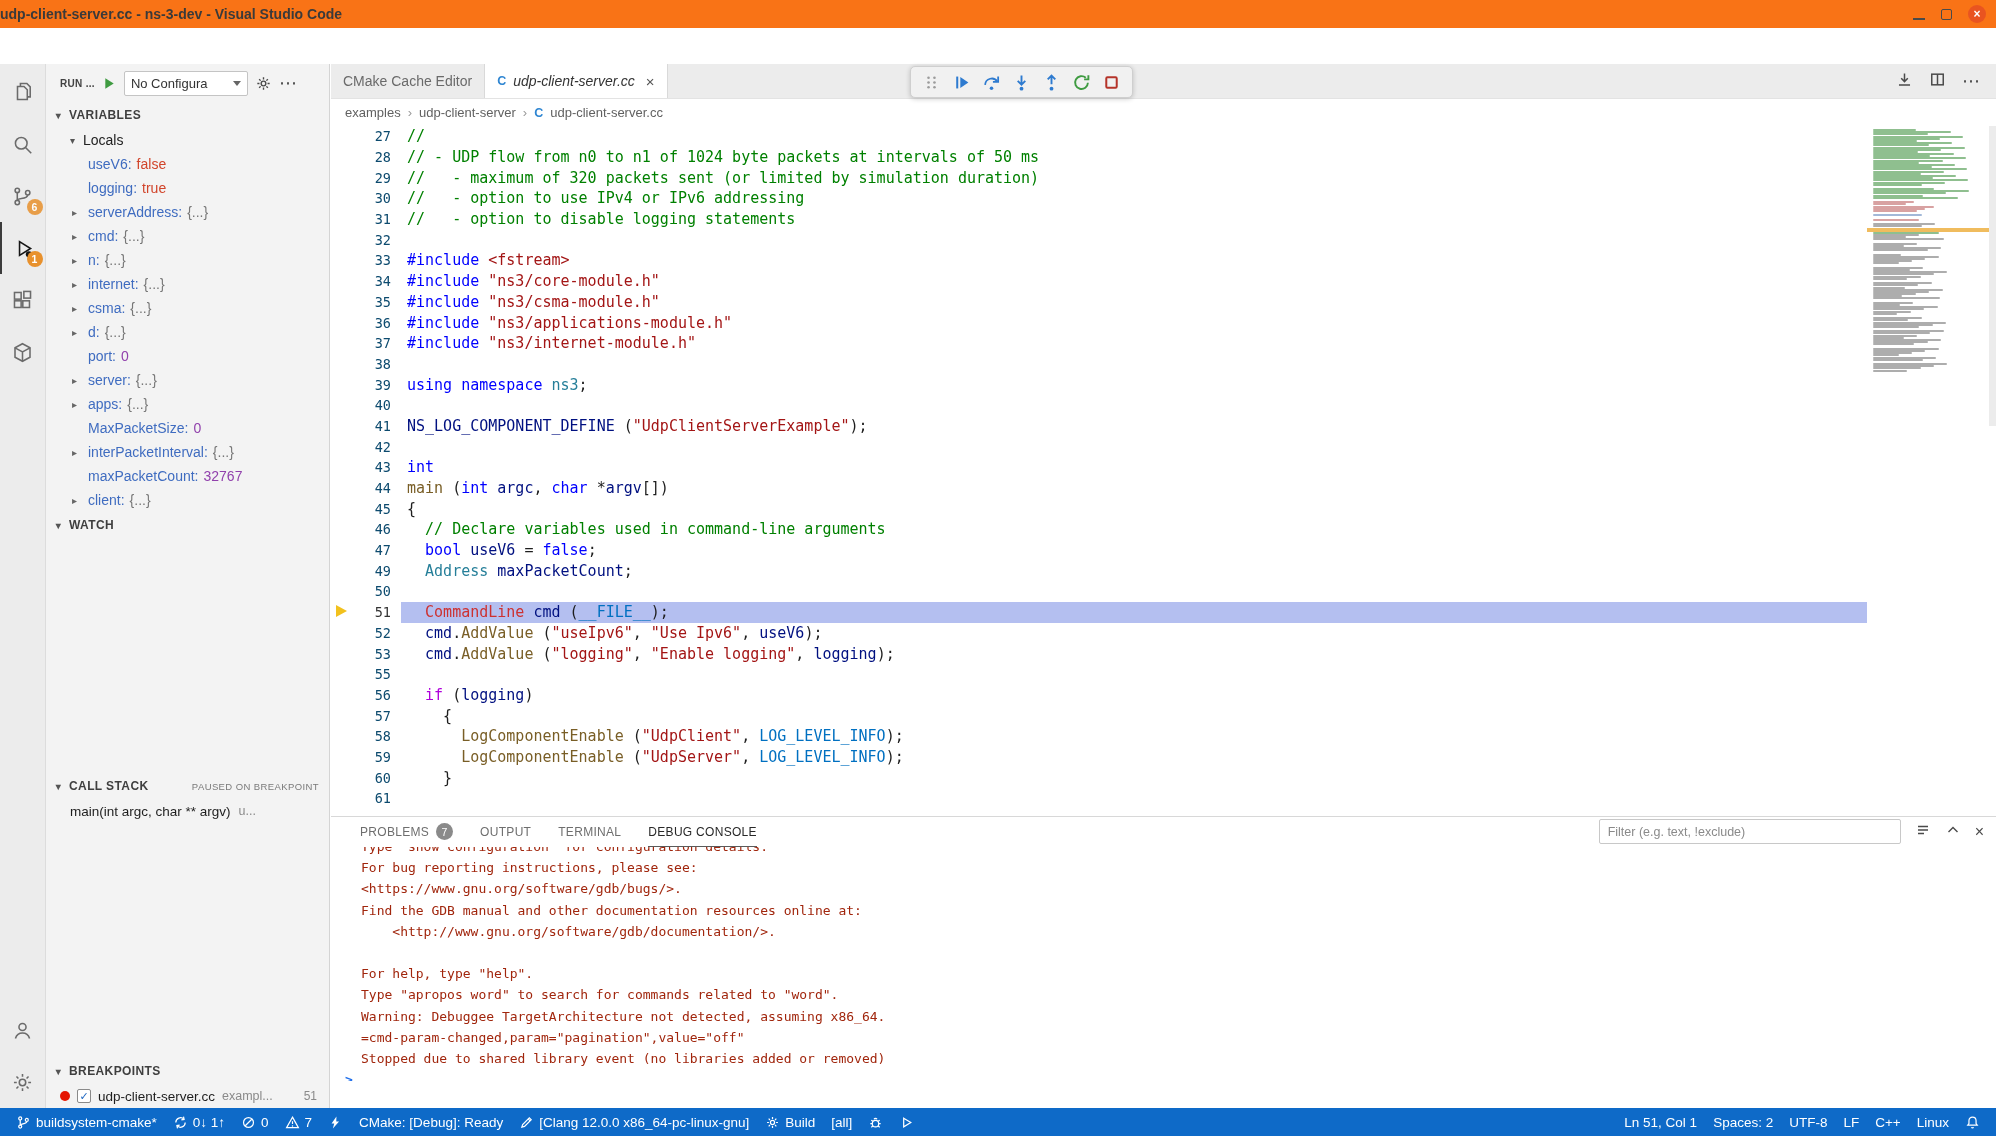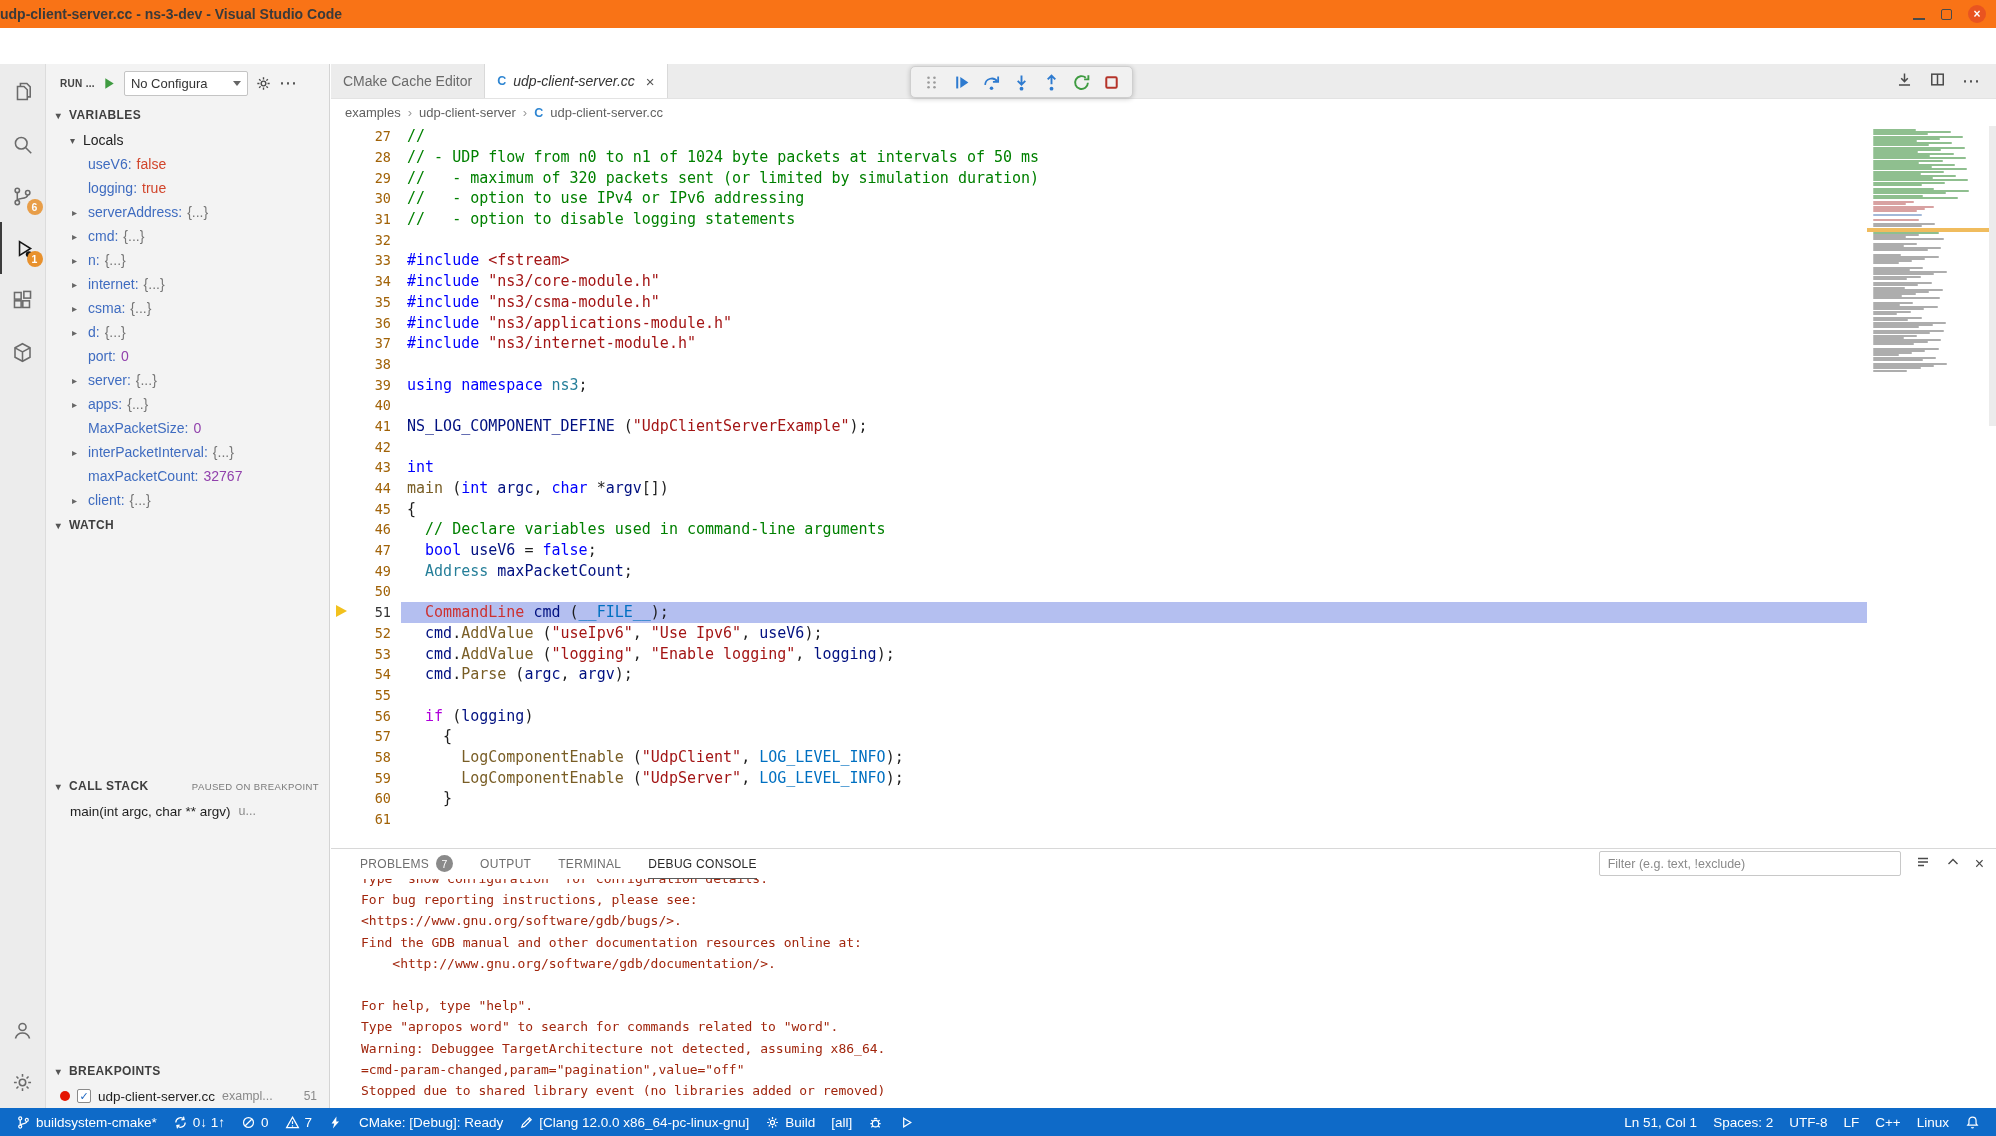--- a/index.html
+++ b/index.html
@@ -76,21 +76,21 @@
   .tab-close{color:#555;font-size:15px;margin-left:4px}
   .editor-actions{margin-left:auto;display:flex;align-items:center;gap:16px;padding-right:16px;color:#4a4a4a}
   .editor-actions svg{width:17px;height:17px;fill:none;stroke:currentColor;stroke-width:1.4}
   .breadcrumbs{height:27px;display:flex;align-items:center;padding-left:14px;font-size:13px;color:#616161;gap:7px;background:#fff}
   .bc-sep{color:#9a9a9a}
 
   .code-area{position:absolute;top:62px;left:0;right:0;bottom:0;overflow:hidden;background:#fff;
              font-family:"DejaVu Sans Mono",monospace;font-size:15px}
   .code-line{height:20.7px;display:flex;align-items:center;position:relative}
   .glyph{width:26px;flex:none;position:relative;height:100%}
-  .lnum{width:34px;flex:none;text-align:right;color:#a16207;font-size:13.5px;font-family:"DejaVu Sans Mono",monospace}
+  .lnum{width:34px;flex:none;text-align:right;color:#0c4a6e;font-size:13.5px;font-family:"DejaVu Sans Mono",monospace}
   .current .lnum{color:#333}
   .ltext{padding-left:16px;white-space:pre;position:relative;z-index:1}
   .hl{position:absolute;left:70px;right:129px;top:0;bottom:0;background:var(--debug-line,#b4bff0)}
   .cur-arrow{position:absolute;left:5px;top:3.5px;width:0;height:0;border-left:11px solid #f2c11d;
              border-top:6.8px solid transparent;border-bottom:6.8px solid transparent}
   .tk-c{color:var(--tok-c,#008000)} .tk-k{color:var(--tok-k,#0000ff)} .tk-s{color:var(--tok-s,#a31515)}
   .tk-t{color:var(--tok-t,#267f99)} .tk-f{color:var(--tok-f,#795e26)} .tk-v{color:var(--tok-v,#001080)}
   .tk-m{color:var(--tok-m,#001080)} .tk-e{color:var(--tok-e,#0070c1)} .tk-p{color:var(--tok-p,#af00db)}
   .tk-x{color:var(--tok-x,#cd3131)} .tk-n{color:var(--tok-n,#1e1e1e)}
 
@@ -100,21 +100,21 @@
   .scrollbar-v{position:absolute;right:0;top:0;width:7px;height:300px;background:rgba(120,120,120,.14)}
 
   
   .debug-toolbar{position:absolute;left:910px;top:66px;height:32px;display:flex;align-items:center;gap:5px;
                  padding:0 8px;background:#f1f1f1;border:1px solid #cfcfcf;border-radius:5px;
                  box-shadow:0 1px 5px rgba(0,0,0,.2);z-index:6}
   .dbg-btn{width:25px;height:25px;display:flex;align-items:center;justify-content:center}
   .dbg-btn svg{width:19px;height:19px}
 
   
-  .panel{position:absolute;left:331px;right:0;top:848px;height:265px;background:#fff;border-top:1px solid #d8d8d8}
+  .panel{position:absolute;left:331px;right:0;top:816px;height:265px;background:#fff;border-top:1px solid #d8d8d8}
   .panel-header{height:30px;display:flex;align-items:center;padding-left:29px;position:relative}
   .ptab{margin-right:27px;font-size:12px;color:#6e6e6e;letter-spacing:.3px;height:100%;display:flex;
         align-items:center;gap:7px;border-bottom:1.5px solid transparent;white-space:nowrap}
   .ptab.active{color:#282828;border-bottom-color:#5a5a5a}
   .pbadge{background:#8a8a8a;color:#fff;border-radius:9px;min-width:17px;height:17px;font-size:10.5px;
           display:flex;align-items:center;justify-content:center;padding:0 4px}
   .panel-right{position:absolute;right:12px;top:2px;display:flex;align-items:center;gap:14px;color:#4a4a4a}
   .filter{width:302px;height:25px;border:1px solid #c8c8c8;border-radius:2px;font-size:12.5px;padding:0 8px;
           color:#333;background:#fff;outline:none;font-family:"Liberation Sans",sans-serif}
   .filter::placeholder{color:#8a8a8a}
@@ -500,25 +500,20 @@
           </div>
           <div class="code-line">
             <div class="glyph"></div>
             <div class="lnum">52</div>
             <div class="ltext"><span class="tk-n">  </span><span class="tk-v">cmd</span><span class="tk-n">.</span><span class="tk-f">AddValue</span><span class="tk-n"> (</span><span class="tk-s">"useIpv6"</span><span class="tk-n">, </span><span class="tk-s">"Use Ipv6"</span><span class="tk-n">, </span><span class="tk-v">useV6</span><span class="tk-n">);</span></div>
           </div>
           <div class="code-line">
             <div class="glyph"></div>
             <div class="lnum">53</div>
             <div class="ltext"><span class="tk-n">  </span><span class="tk-v">cmd</span><span class="tk-n">.</span><span class="tk-f">AddValue</span><span class="tk-n"> (</span><span class="tk-s">"logging"</span><span class="tk-n">, </span><span class="tk-s">"Enable logging"</span><span class="tk-n">, </span><span class="tk-v">logging</span><span class="tk-n">);</span></div>
-          </div>
-          <div class="code-line">
-            <div class="glyph"></div>
-            <div class="lnum">54</div>
-            <div class="ltext"><span class="tk-n">  </span><span class="tk-v">cmd</span><span class="tk-n">.</span><span class="tk-f">Parse</span><span class="tk-n"> (</span><span class="tk-v">argc</span><span class="tk-n">, </span><span class="tk-v">argv</span><span class="tk-n">);</span></div>
           </div>
           <div class="code-line">
             <div class="glyph"></div>
             <div class="lnum">55</div>
             <div class="ltext"></div>
           </div>
           <div class="code-line">
             <div class="glyph"></div>
             <div class="lnum">56</div>
             <div class="ltext"><span class="tk-n">  </span><span class="tk-p">if</span><span class="tk-n"> (</span><span class="tk-v">logging</span><span class="tk-n">)</span></div>

